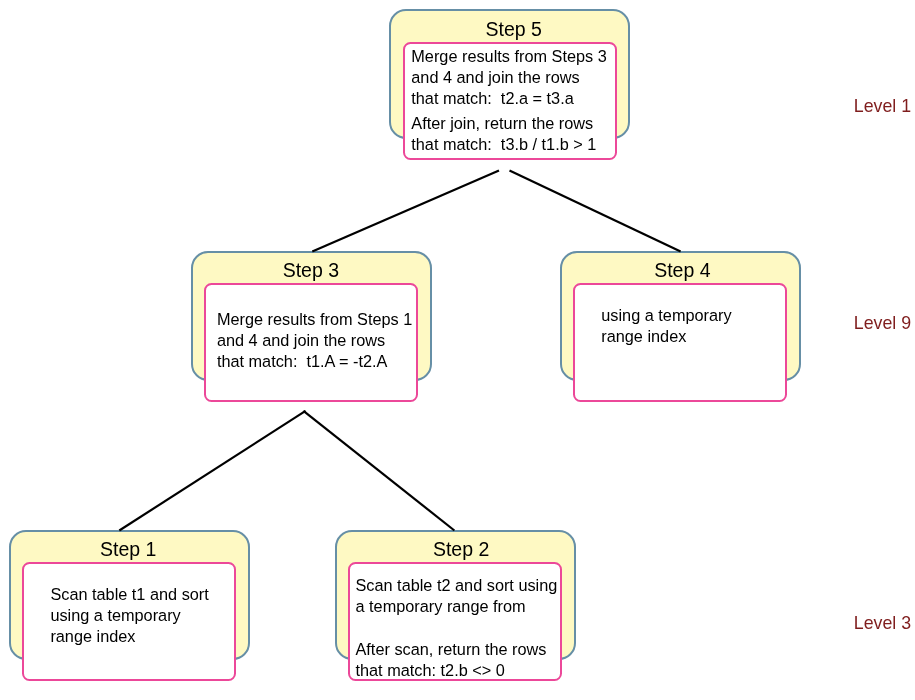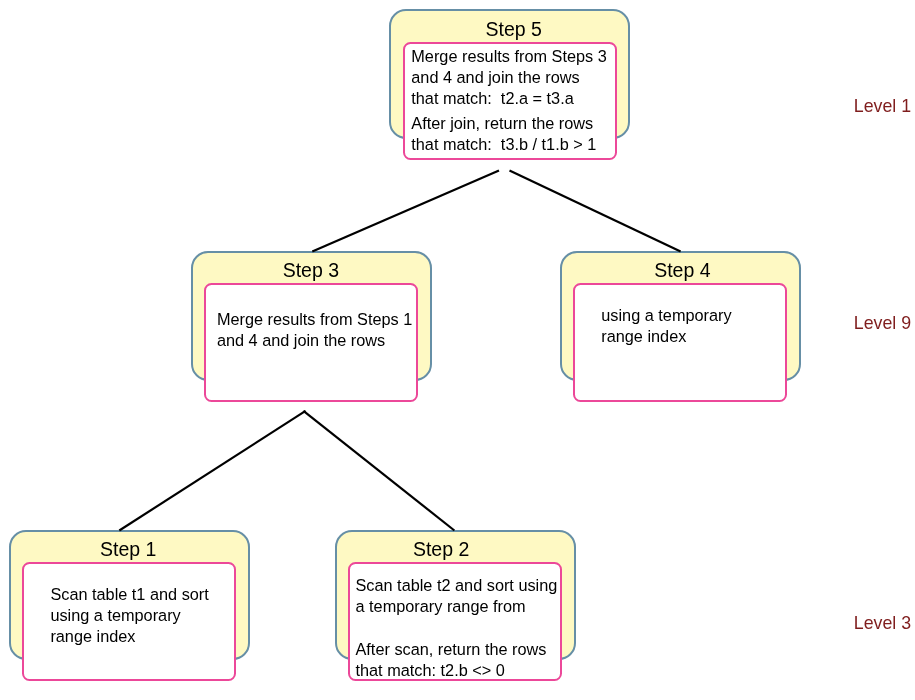--- a/index.html
+++ b/index.html
@@ -52,20 +52,21 @@
       </div>
     </div>
   </div>
 
   <div class="node" style="left:190.7px;top:250.9px;">
     <div class="title" style="left:90px;">Step 3</div>
     <div class="body" style="padding:23.25px 0 0 10.6px;">
       <div class="para">
         <div class="line">Merge results from Steps 1</div>
         <div class="line">and 4 and join the rows</div>
+        <div class="line">that match:  t1.A = -t2.A</div>
       </div>
     </div>
   </div>
 
   <div class="node" style="left:559.8px;top:250.9px;">
     <div class="title" style="left:92.4px;">Step 4</div>
     <div class="body" style="padding:19.45px 0 0 25.9px;">
       <div class="para">
         <div class="line">using a temporary</div>
         <div class="line">range index</div>
@@ -78,21 +79,21 @@
     <div class="body" style="padding:19.65px 0 0 25.9px;">
       <div class="para">
         <div class="line">Scan table t1 and sort</div>
         <div class="line">using a temporary</div>
         <div class="line">range index</div>
       </div>
     </div>
   </div>
 
   <div class="node" style="left:334.9px;top:529.9px;">
-    <div class="title" style="left:76px;">Step 2</div>
+    <div class="title" style="left:96px;">Step 2</div>
     <div class="body" style="padding:10.25px 0 0 5px;">
       <div class="para">
         <div class="line">Scan table t2 and sort using</div>
         <div class="line">a temporary range from</div>
       </div>
       <div class="para" style="margin-top:22px;">
         <div class="line">After scan, return the rows</div>
         <div class="line">that match: t2.b &lt;&gt; 0</div>
       </div>
     </div>

